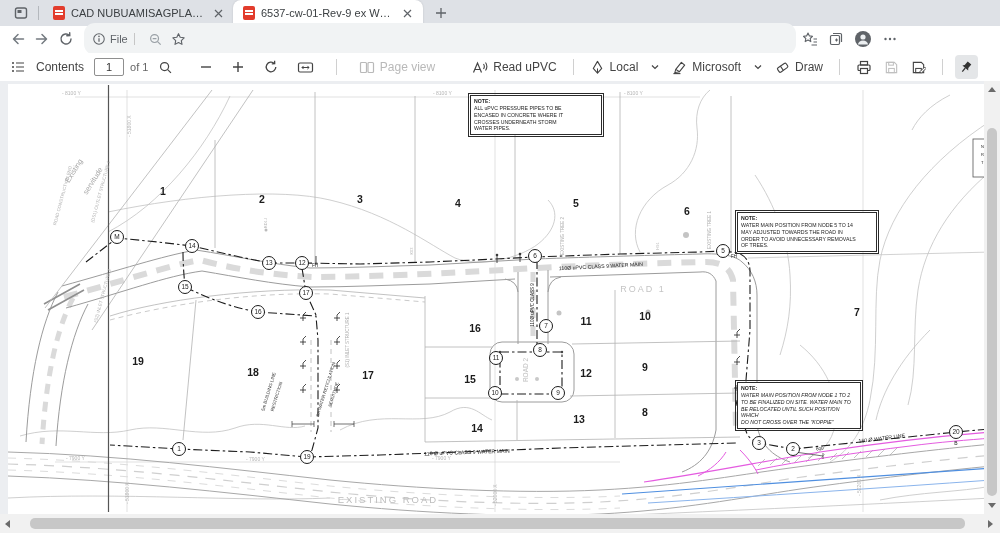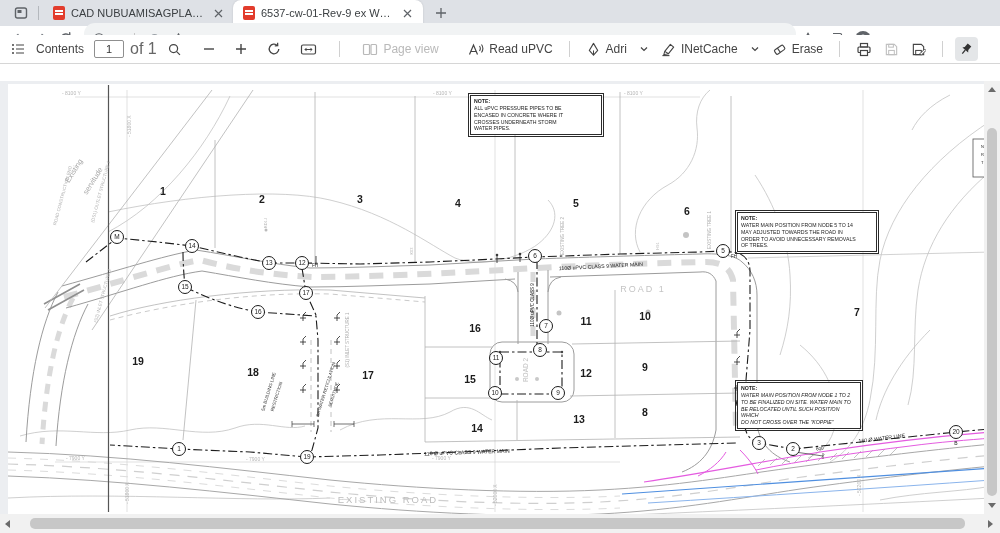--- a/index.html
+++ b/index.html
@@ -20,21 +20,21 @@
   
   .navbar { position:absolute; left:0; top:26px; width:1000px; height:26px; background:#fff; display:flex; align-items:center; }
   .navbtn { width:24px; height:22px; display:flex; align-items:center; justify-content:center; }
   .urlfield { height:32px; flex:0 0 712px; margin-left:6px; background:#f1f3f4; border-radius:11px; display:flex; align-items:center; padding:12px 8px; }
   .urltext { font-size:11px; color:#202124; white-space:nowrap; overflow:hidden; flex:1; }
   .scheme { font-size:11px; color:#5f6368; margin:0 6px 0 4px; }
   .udiv { width:1px; height:12px; background:#c6c6c6; margin-right:7px; }
   .nav-right { display:flex; align-items:center; margin-left:6px; gap:10px; }
 
   
-  .pdfbar { position:absolute; left:0; top:35px; width:1000px; height:29px; background:#fff; border-bottom:1px solid #d6d6d6; display:flex; align-items:center; font-size:12px; color:#444; }
+  .pdfbar { position:absolute; left:0; top:53px; width:1000px; height:29px; background:#fff; border-bottom:1px solid #d6d6d6; display:flex; align-items:center; font-size:12px; color:#444; }
   .grp { display:flex; align-items:center; }
   .tbtn { display:flex; align-items:center; justify-content:center; padding:0 4px; height:24px; border-radius:4px; gap:5px; }
   .tdiv { width:1px; height:16px; background:#d0d0d0; margin:0 8px; }
   .pagebox { width:30px; height:18px; border:1px solid #8f8f8f; border-radius:2px; text-align:center; font-size:11px; color:#333; font-family:"Liberation Sans",sans-serif; background:#fff; }
   .muted { color:#b9b9b9; }
   .pin-active { background:#e4e6e8; }
   .sp1 { flex:0.62; } .sp2 { flex:1; }
 
   
   .content { position:absolute; left:0; top:81px; width:1000px; height:452px; background:#eceef1; }
@@ -152,21 +152,21 @@
 <div class="pdfbar">
   <div class="grp" style="margin-left:10px; gap:6px;">
     <svg width="16" height="16" viewBox="0 0 16 16">
         <circle cx="3" cy="4" r="1" fill="#444"></circle>
         <circle cx="3" cy="8" r="1" fill="#444"></circle>
         <circle cx="3" cy="12" r="1" fill="#444"></circle>
         <path d="M6 4 H14 M6 8 H14 M6 12 H14" stroke="#444" stroke-width="1.2"></path>
       </svg>
     <span class="tbtn">Contents</span>
     <input class="pagebox" value="1" style="">
-    <span style="color:#666;font-size:16px">of 1</span>
+    <span style="color:#666;font-size:11px">of 1</span>
     <span class="tbtn">
       <svg width="15" height="15" viewBox="0 0 16 16">
           <circle cx="7" cy="7" r="4.3" fill="none" stroke="#444" stroke-width="1.3"></circle>
           <path d="M10.3 10.3 L13.8 13.8" stroke="#444" stroke-width="1.3"></path>
         </svg>
     </span>
   </div>
   <div class="sp1"></div>
   <div class="grp" style="gap:10px;align-items:center;">
     <span class="tbtn">
@@ -207,48 +207,48 @@
           <path d="M12.5 4 a4.5 4.5 0 0 1 0 5 M14.5 2.5 a7 7 0 0 1 0 8" fill="none" stroke="#444" stroke-width="1.1"></path>
         </svg>
       <span>Read uPVC</span>
     </span>
     <span class="tdiv"></span>
     <span class="tbtn">
       <svg width="15" height="15" viewBox="0 0 16 16">
           <path d="M8 1.5 L12.5 9 L8 14 L3.5 9 Z" fill="none" stroke="#444" stroke-width="1.2" stroke-linejoin="round"></path>
           <path d="M8 9 V14" stroke="#444" stroke-width="1.1"></path>
         </svg>
-      <span>Adri</span>
+      <span>Local</span>
     </span>
     <span class="tbtn">
         <svg width="10" height="10" viewBox="0 0 10 10">
           <path d="M2 3.5 L5 6.5 L8 3.5" fill="none" stroke="#444" stroke-width="1.2"></path>
         </svg>
       </span>
     <span class="tbtn">
       <svg width="15" height="15" viewBox="0 0 16 16">
           <path d="M4 10 L10 2.5 L13.5 5.5 L8 12.5 Z" fill="none" stroke="#444" stroke-width="1.2" stroke-linejoin="round"></path>
           <path d="M4 10 L3 13.5 L8 12.5" fill="none" stroke="#444" stroke-width="1.1"></path>
           <path d="M1.5 14.5 H9" stroke="#444" stroke-width="1.2"></path>
         </svg>
-      <span>INetCache</span>
+      <span>Microsoft</span>
     </span>
     <span class="tbtn">
         <svg width="10" height="10" viewBox="0 0 10 10">
           <path d="M2 3.5 L5 6.5 L8 3.5" fill="none" stroke="#444" stroke-width="1.2"></path>
         </svg>
       </span>
     <span class="tbtn">
       <svg width="15" height="15" viewBox="0 0 16 16">
           <g transform="rotate(-35 8 8)">
             <rect x="2.5" y="5.5" width="11" height="5.5" rx="1.5" fill="none" stroke="#444" stroke-width="1.2"></rect>
             <path d="M7 5.5 V11" stroke="#444" stroke-width="1.1"></path>
           </g>
         </svg>
-      <span>Erase</span>
+      <span>Draw</span>
     </span>
     <span class="tdiv"></span>
     <span class="tbtn">
       <svg width="16" height="15" viewBox="0 0 16 15">
           <rect x="4.5" y="1.5" width="7" height="3.5" fill="none" stroke="#444" stroke-width="1.2"></rect>
           <rect x="2" y="5" width="12" height="5.5" rx="1" fill="none" stroke="#444" stroke-width="1.2"></rect>
           <rect x="4.5" y="8.5" width="7" height="5" fill="#fff" stroke="#444" stroke-width="1.2"></rect>
         </svg>
     </span>
     <span class="tbtn">

